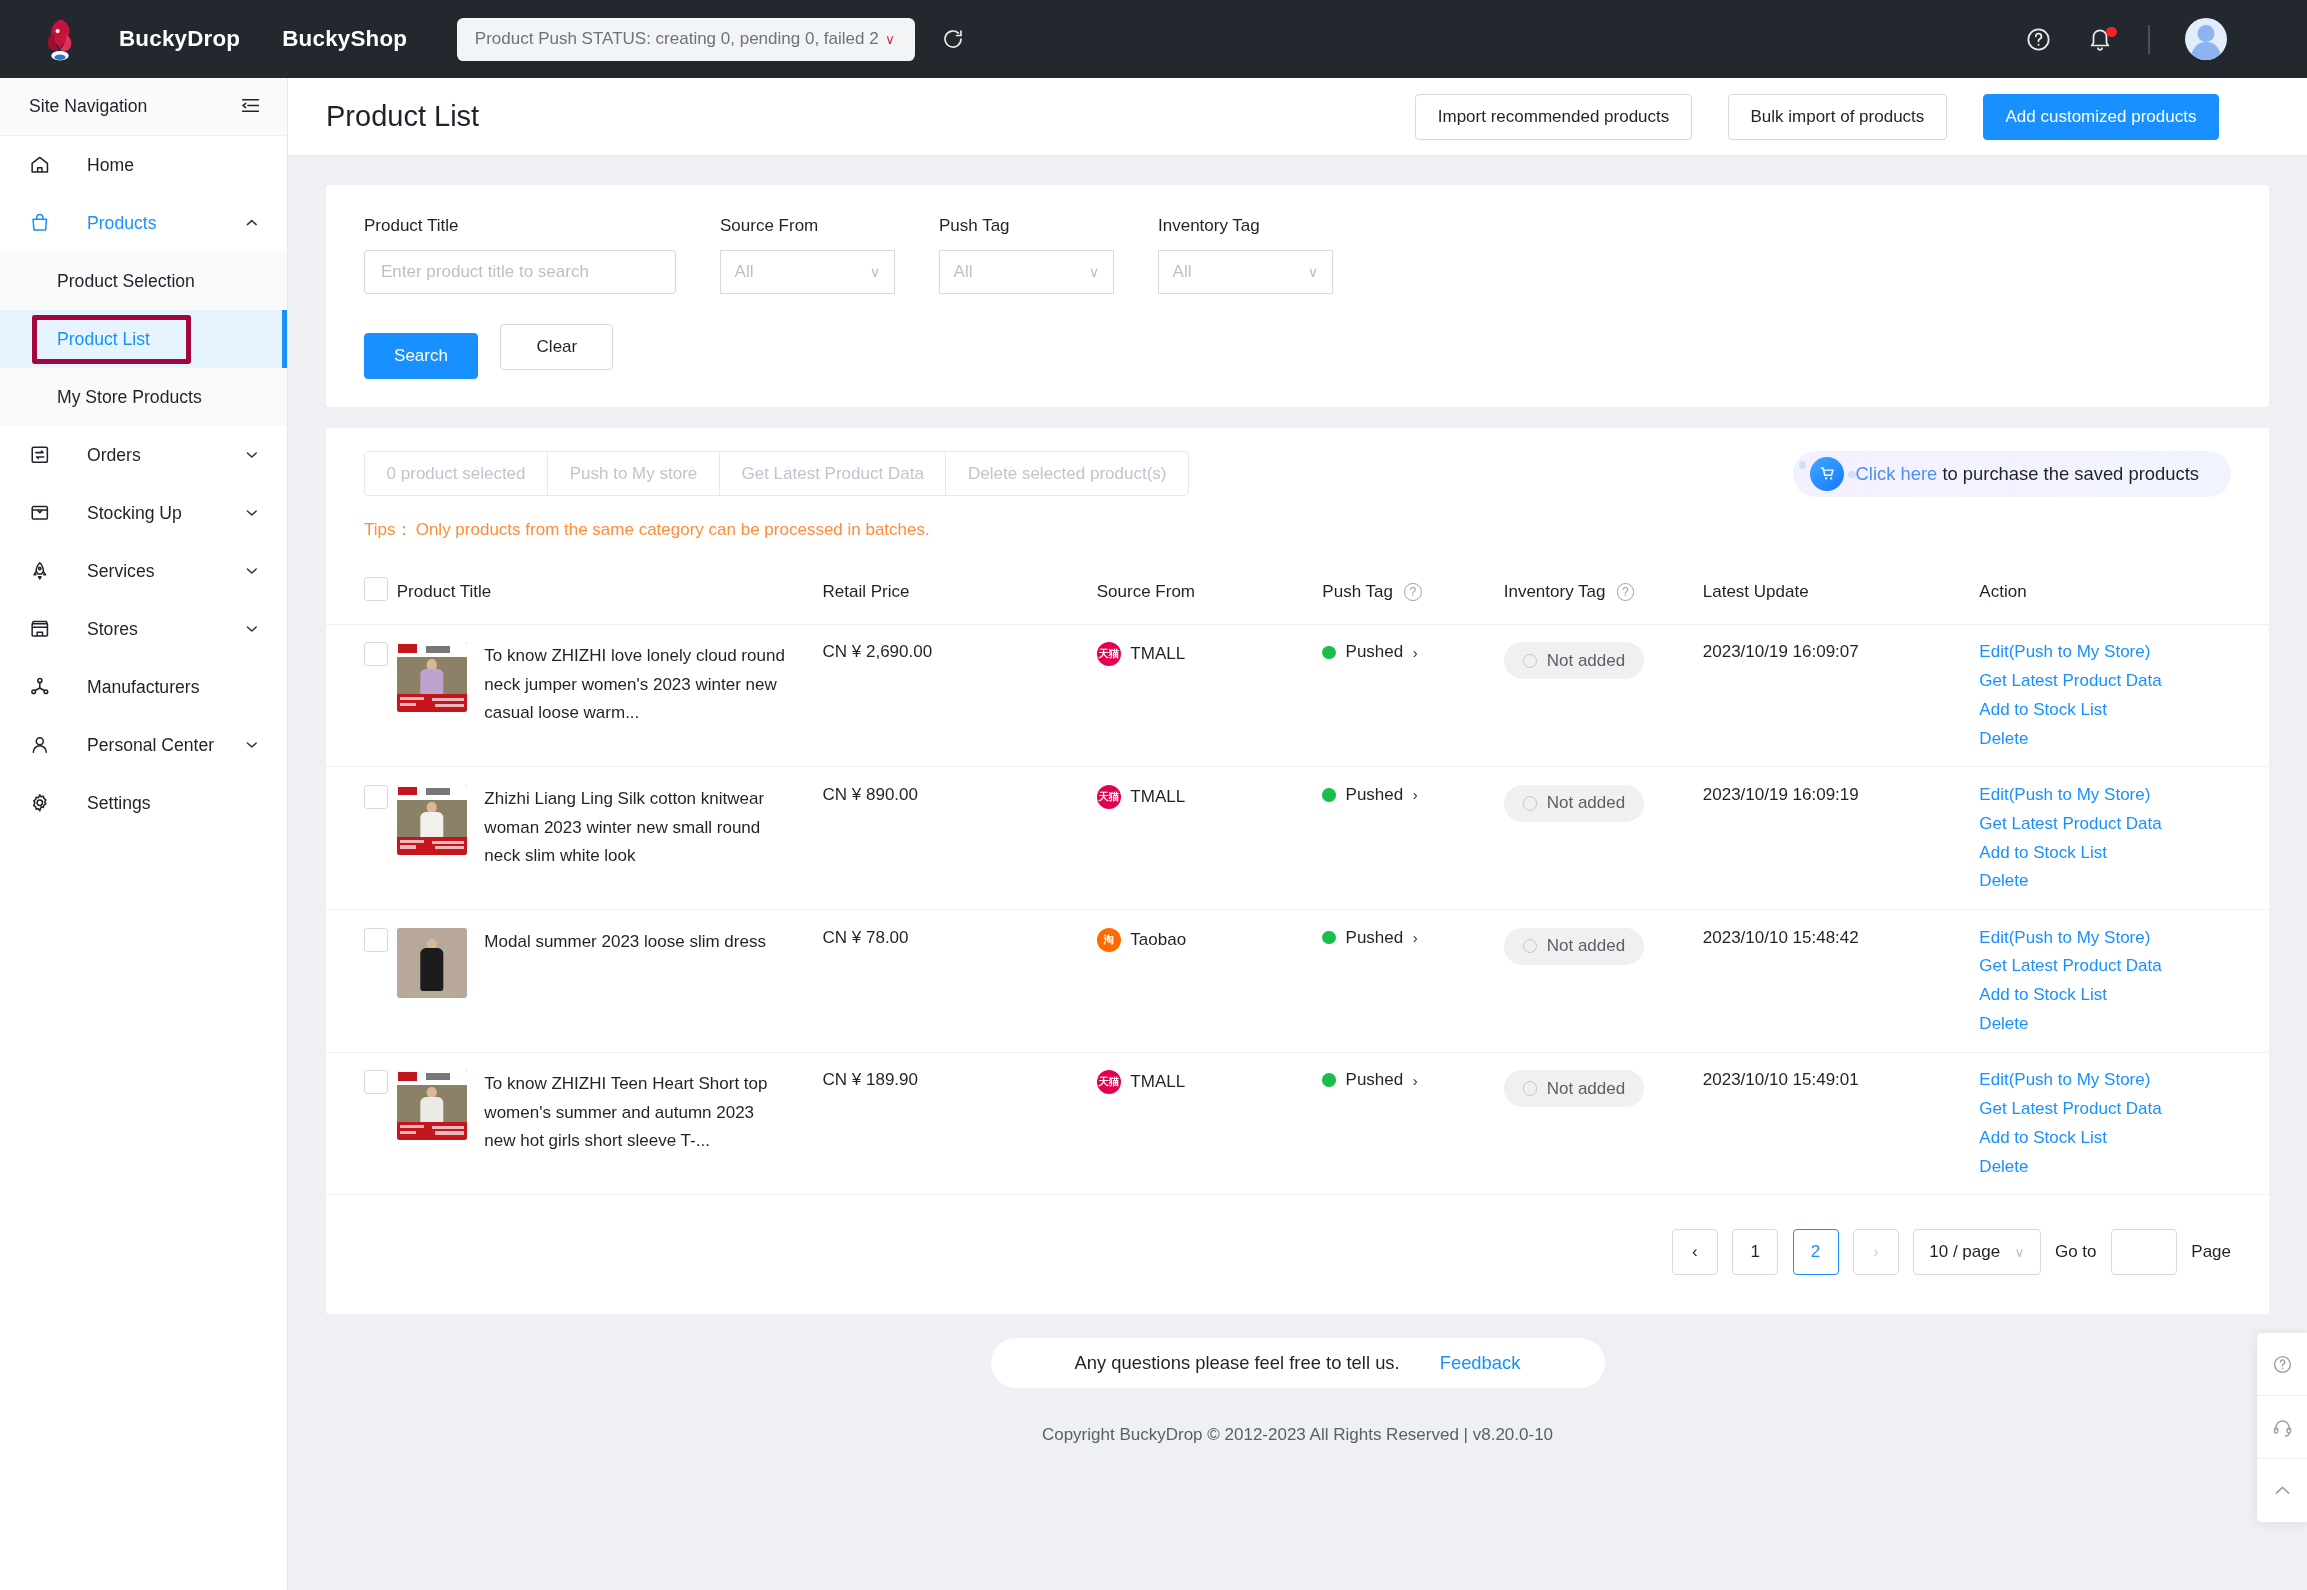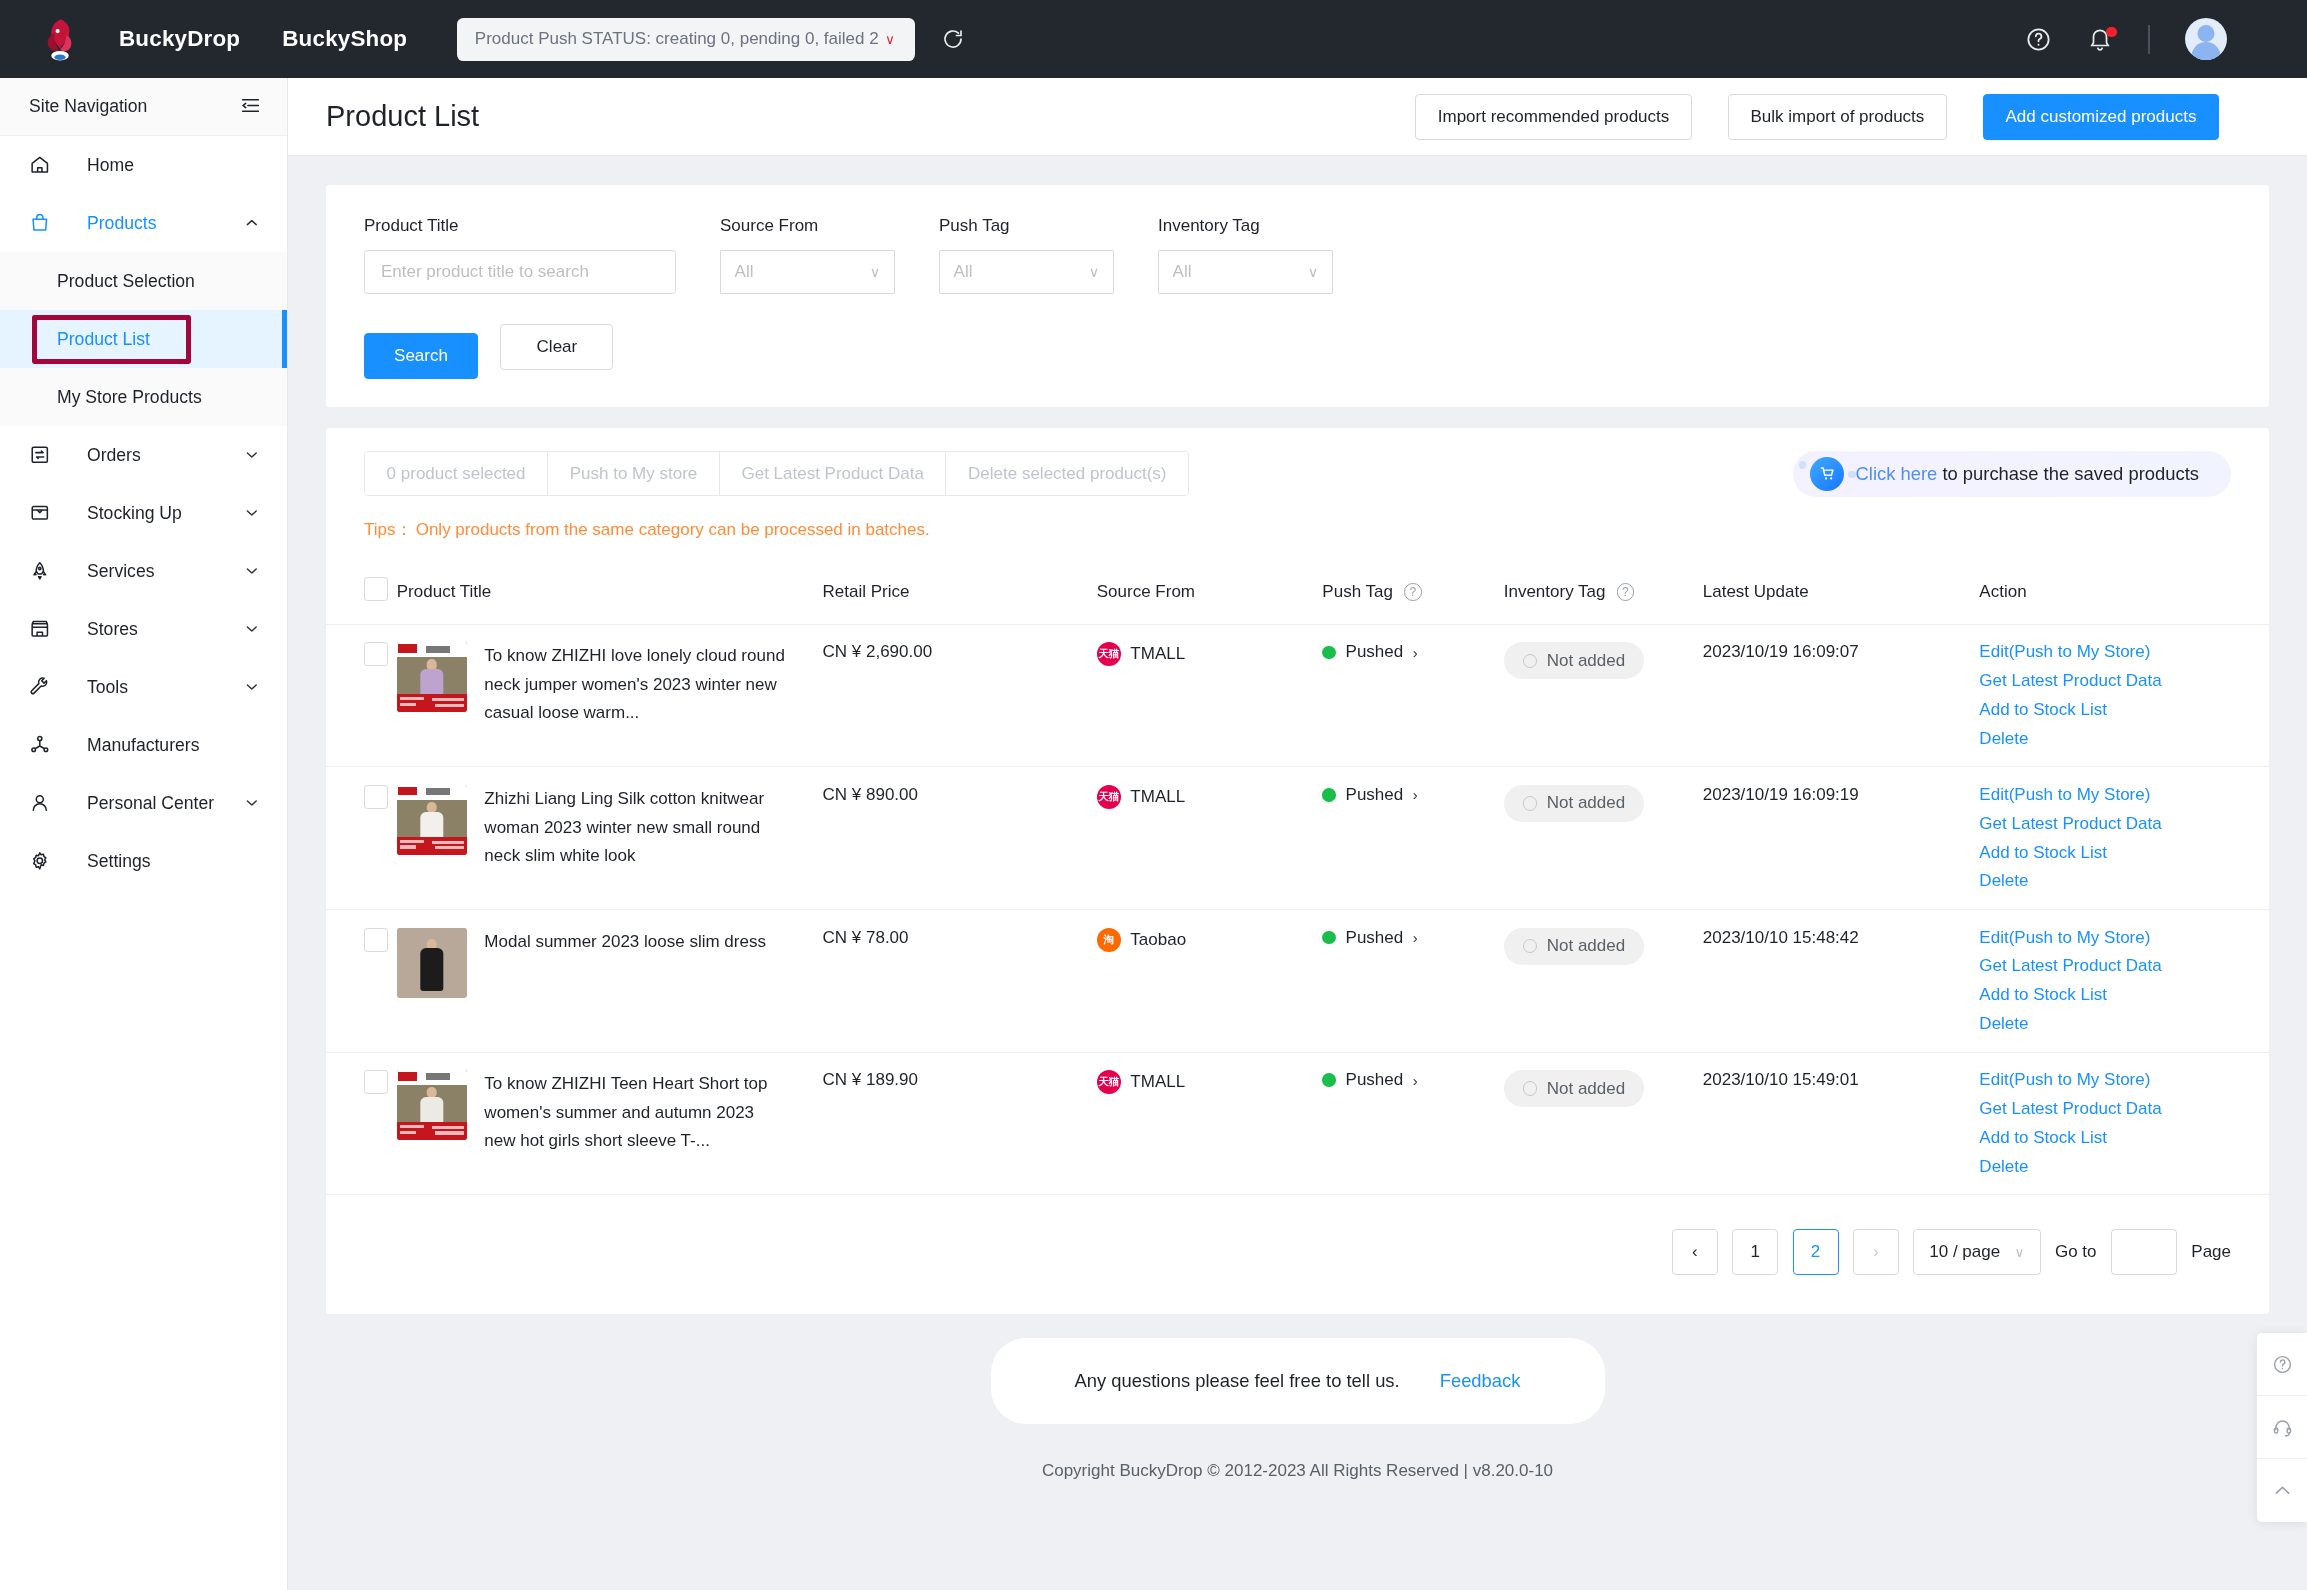--- a/index.html
+++ b/index.html
@@ -253,21 +253,21 @@
     height: 46px; border: 0.8px solid #d9d9d9; border-radius: 4px; background: #fff;
     display: flex; align-items: center; gap: 14.4px; padding: 0 15px; font-size: 17px;
     color: #1f2329; cursor: pointer;
   }
   .pg-size .sarrow { color: #bfbfbf; font-size: 13.6px; }
   .pg-goto { font-size: 17px; color: #1f2329; }
   .pg-input { width: 66px; height: 46px; border: 0.8px solid #d9d9d9; border-radius: 4px; background: #fff; cursor: text; }
 
   .feedback-wrap { display: flex; justify-content: center; margin-top: 24px; }
   .feedback {
-    width: 614px; height: 86px; background: #fff; border-radius: 35px;
+    width: 614px; height: 50px; background: #fff; border-radius: 35px;
     display: flex; align-items: center; justify-content: center; gap: 40px;
     font-size: 18.4px; color: #1f2329;
   }
   .feedback a { color: #1890ff; text-decoration: none; cursor: pointer; }
 
   .copyright { text-align: center; margin-top: 37px; font-size: 17px; color: #5a6067; }
 
   .floatbar {
     position: absolute; right: 0; top: 1333px; width: 50px;
     background: #ffffff; border-radius: 4.8px 0 0 4.8px;
@@ -436,33 +436,20 @@
       </svg>
     </span>
     <span class="nav-label">Stores</span>
     <span class="nav-arrow">
       <svg width="17.6" height="17.6" viewBox="0 0 24 24" fill="none" stroke="#2e3238" stroke-width="2" stroke-linecap="round" stroke-linejoin="round">
           <path d="M6 9.5 12 15l6-5.5"></path>
         </svg>
     </span>
   </div>
 
-  <div class="nav-item">
-    <span class="nav-ico">
-      <svg width="21.6" height="21.6" viewBox="0 0 24 24" fill="none" stroke="currentColor" stroke-width="1.7" stroke-linejoin="round">
-        <path d="M19.4 5.2a4.6 4.6 0 0 1-5.9 5.9L5.6 19a1.8 1.8 0 0 1-2.6-2.6l7.9-7.9A4.6 4.6 0 0 1 16.8 2.6l-2.7 2.7 2.6 2.6z"></path>
-      </svg>
-    </span>
-    <span class="nav-label">Tools</span>
-    <span class="nav-arrow">
-      <svg width="17.6" height="17.6" viewBox="0 0 24 24" fill="none" stroke="#2e3238" stroke-width="2" stroke-linecap="round" stroke-linejoin="round">
-          <path d="M6 9.5 12 15l6-5.5"></path>
-        </svg>
-    </span>
-  </div>
 
   <div class="nav-item">
     <span class="nav-ico">
       <svg width="21.6" height="21.6" viewBox="0 0 24 24" fill="none" stroke="currentColor" stroke-width="1.7">
         <circle cx="12" cy="5" r="2.3"></circle>
           <circle cx="5.2" cy="17.5" r="2"></circle>
           <circle cx="18.8" cy="17.5" r="2"></circle>
         <path d="M12 7.3v6M12 13.3 6.6 16.4M12 13.3l5.4 3.1"></path>
       </svg>
     </span>

